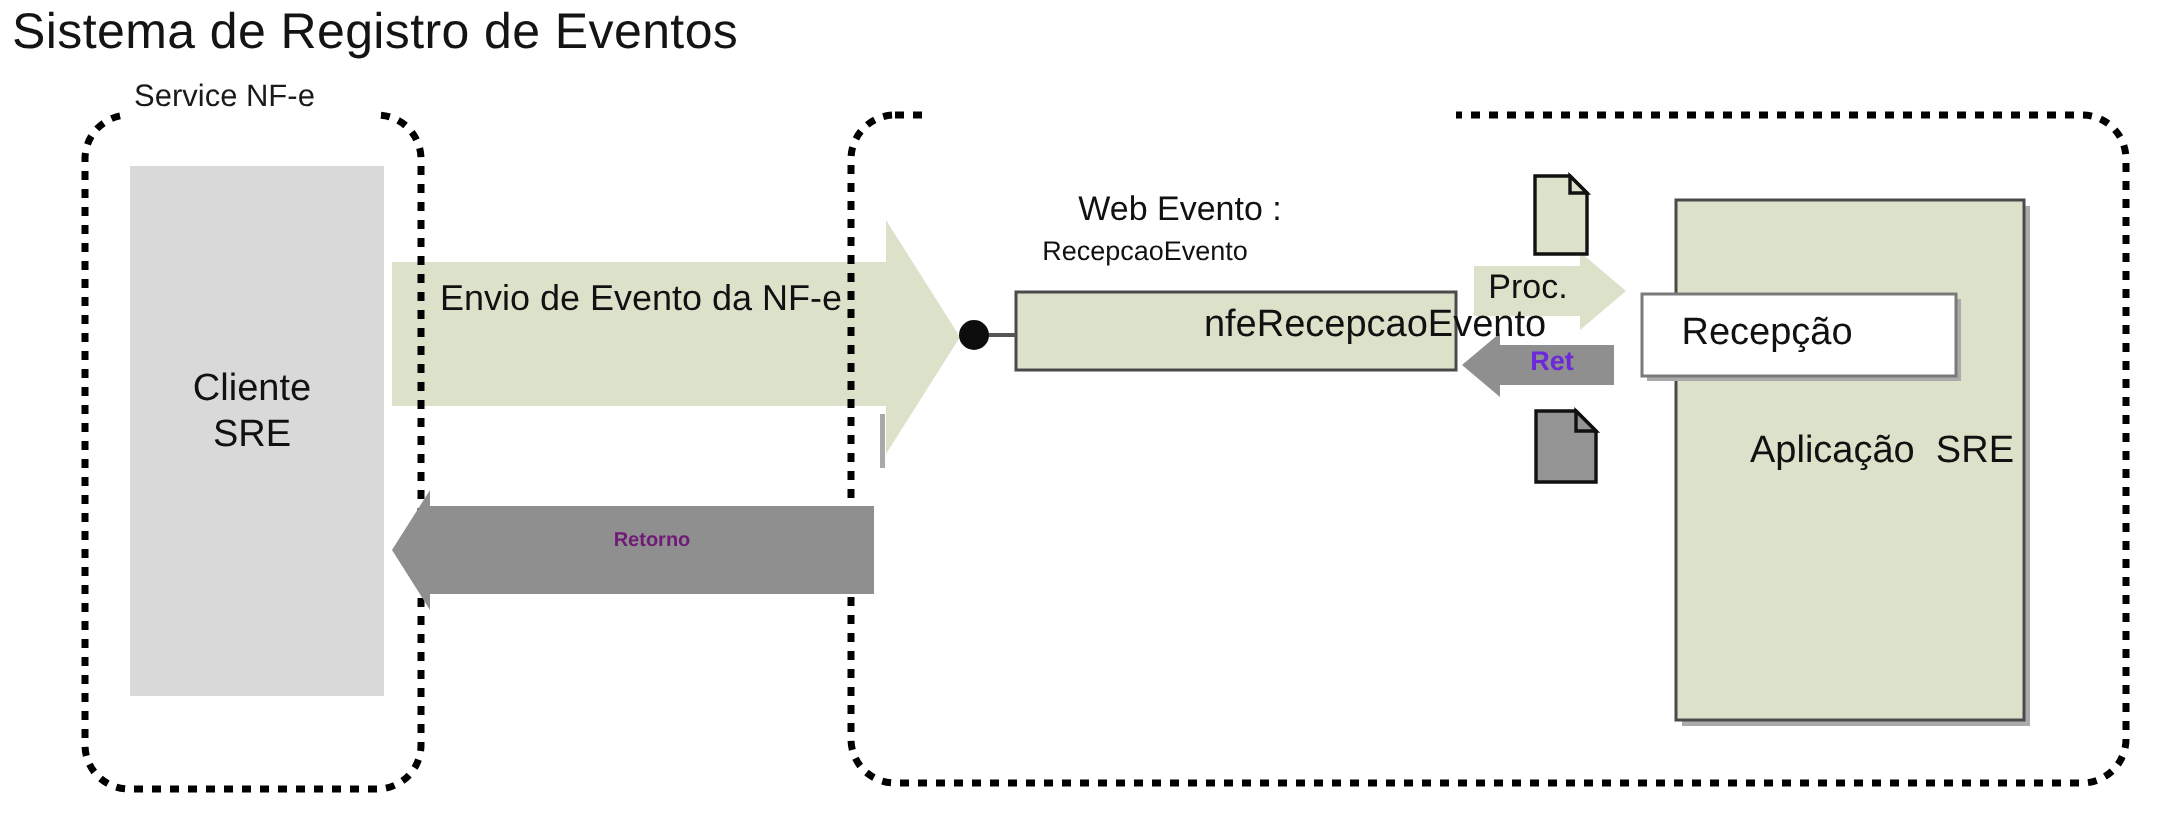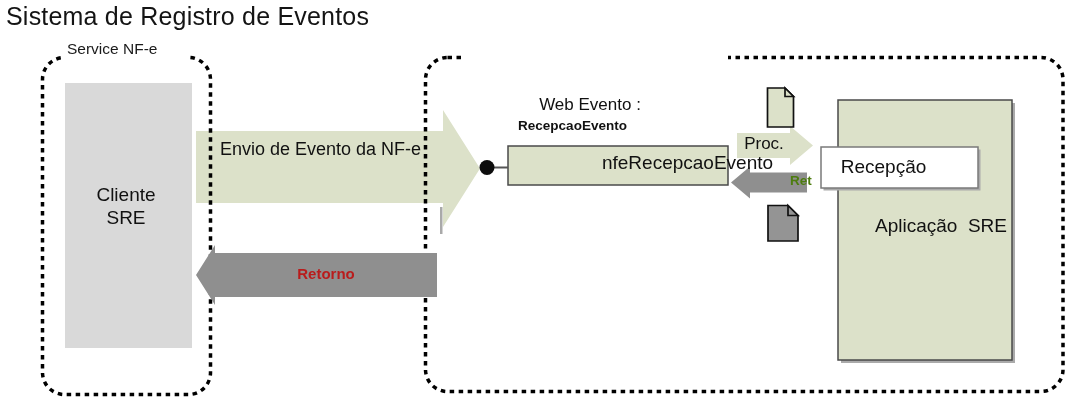--- a/index.html
+++ b/index.html
@@ -8,26 +8,26 @@
     font-family:"Liberation Sans",sans-serif;color:#111;
   }
   #stage svg{position:absolute;left:0;top:0;}
   .lbl{position:absolute;white-space:nowrap;}
   .title{left:6px;top:2px;font-size:25px;letter-spacing:.2px;color:#141414;}
   .group-label{font-size:15.5px;color:#1a1a1a;background:#fff;padding:0 3px;}
   .emissor-label{left:64px;top:40px;}
   .ws-label{left:468px;top:40px;font-size:16px;}
   .ctr{text-align:center;}
   .ws-head{left:505px;top:95px;width:170px;font-size:17px;}
-  .ws-name{left:505px;top:118px;width:135px;font-size:13.5px;font-weight:bold;}
+  .ws-name{left:505px;top:118px;width:135px;font-size:13.5px;font-weight:normal;}
   .nfe-label{left:508px;top:152px;width:263px;font-size:19px;margin-left:48px;}
   .envio-label{left:198px;top:139px;width:245px;font-size:18px;}
-  .retorno-label{left:215px;top:265px;width:222px;font-size:15px;font-weight:bold;color:#b91c1c;}
+  .retorno-label{left:215px;top:265px;width:222px;font-size:10px;font-weight:bold;color:#701a75;}
   .proc-label{left:735px;top:134px;width:58px;font-size:17px;}
-  .ret-label{left:777px;top:173px;width:48px;font-size:13.5px;font-weight:bold;color:#4d7c0f;}
+  .ret-label{left:752px;top:173px;width:48px;font-size:13.5px;font-weight:bold;color:#6d28d9;}
   .cliente-label{left:65px;top:183px;width:122px;font-size:19px;line-height:23px;}
   .recepcao-label{left:821px;top:156px;width:125px;font-size:19px;}
   .aplicacao-label{left:838px;top:215px;width:206px;font-size:19px;white-space:pre;}
 </style>
 </head>
 <body>
 
 <div id="stage">
 
   <svg width="1084" height="412" viewBox="0 0 1084 412">

